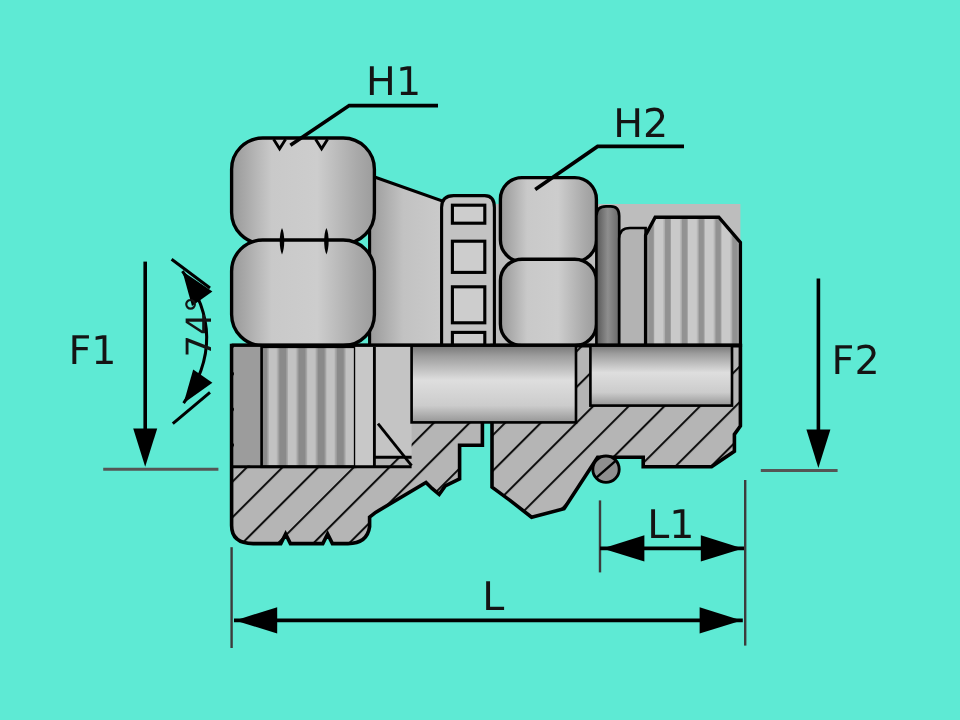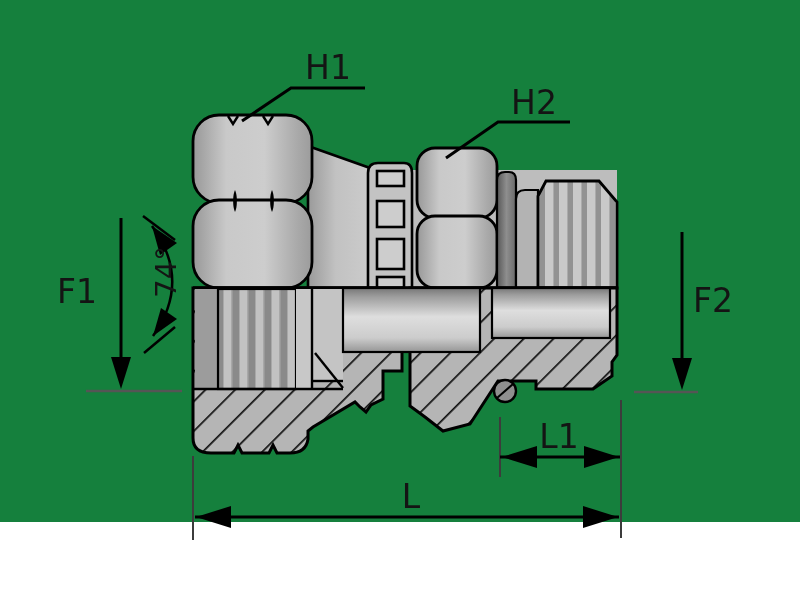--- a/index.html
+++ b/index.html
@@ -1,16 +1,16 @@
 <!DOCTYPE html>
 <html><head>
 <meta charset="utf-8">
 <style>
   html,body{margin:0;padding:0;background:#ffffff;width:800px;height:600px;overflow:hidden;}
-  .stage{position:relative;width:800px;height:522px;background:#15803d;}
+  .stage{position:relative;width:800px;height:600px;background:#5eead4;}
   svg{display:block;}
   .lbl{font-family:"DejaVu Sans","Liberation Sans",sans-serif;font-size:33px;fill:#141414;}
   .lbl-sm{font-family:"DejaVu Sans","Liberation Sans",sans-serif;font-size:29px;fill:#141414;}
 </style>
 </head>
 <body>
 
 <div class="stage">
 <svg width="800" height="600" viewBox="0 0 800 600">
   <defs>

